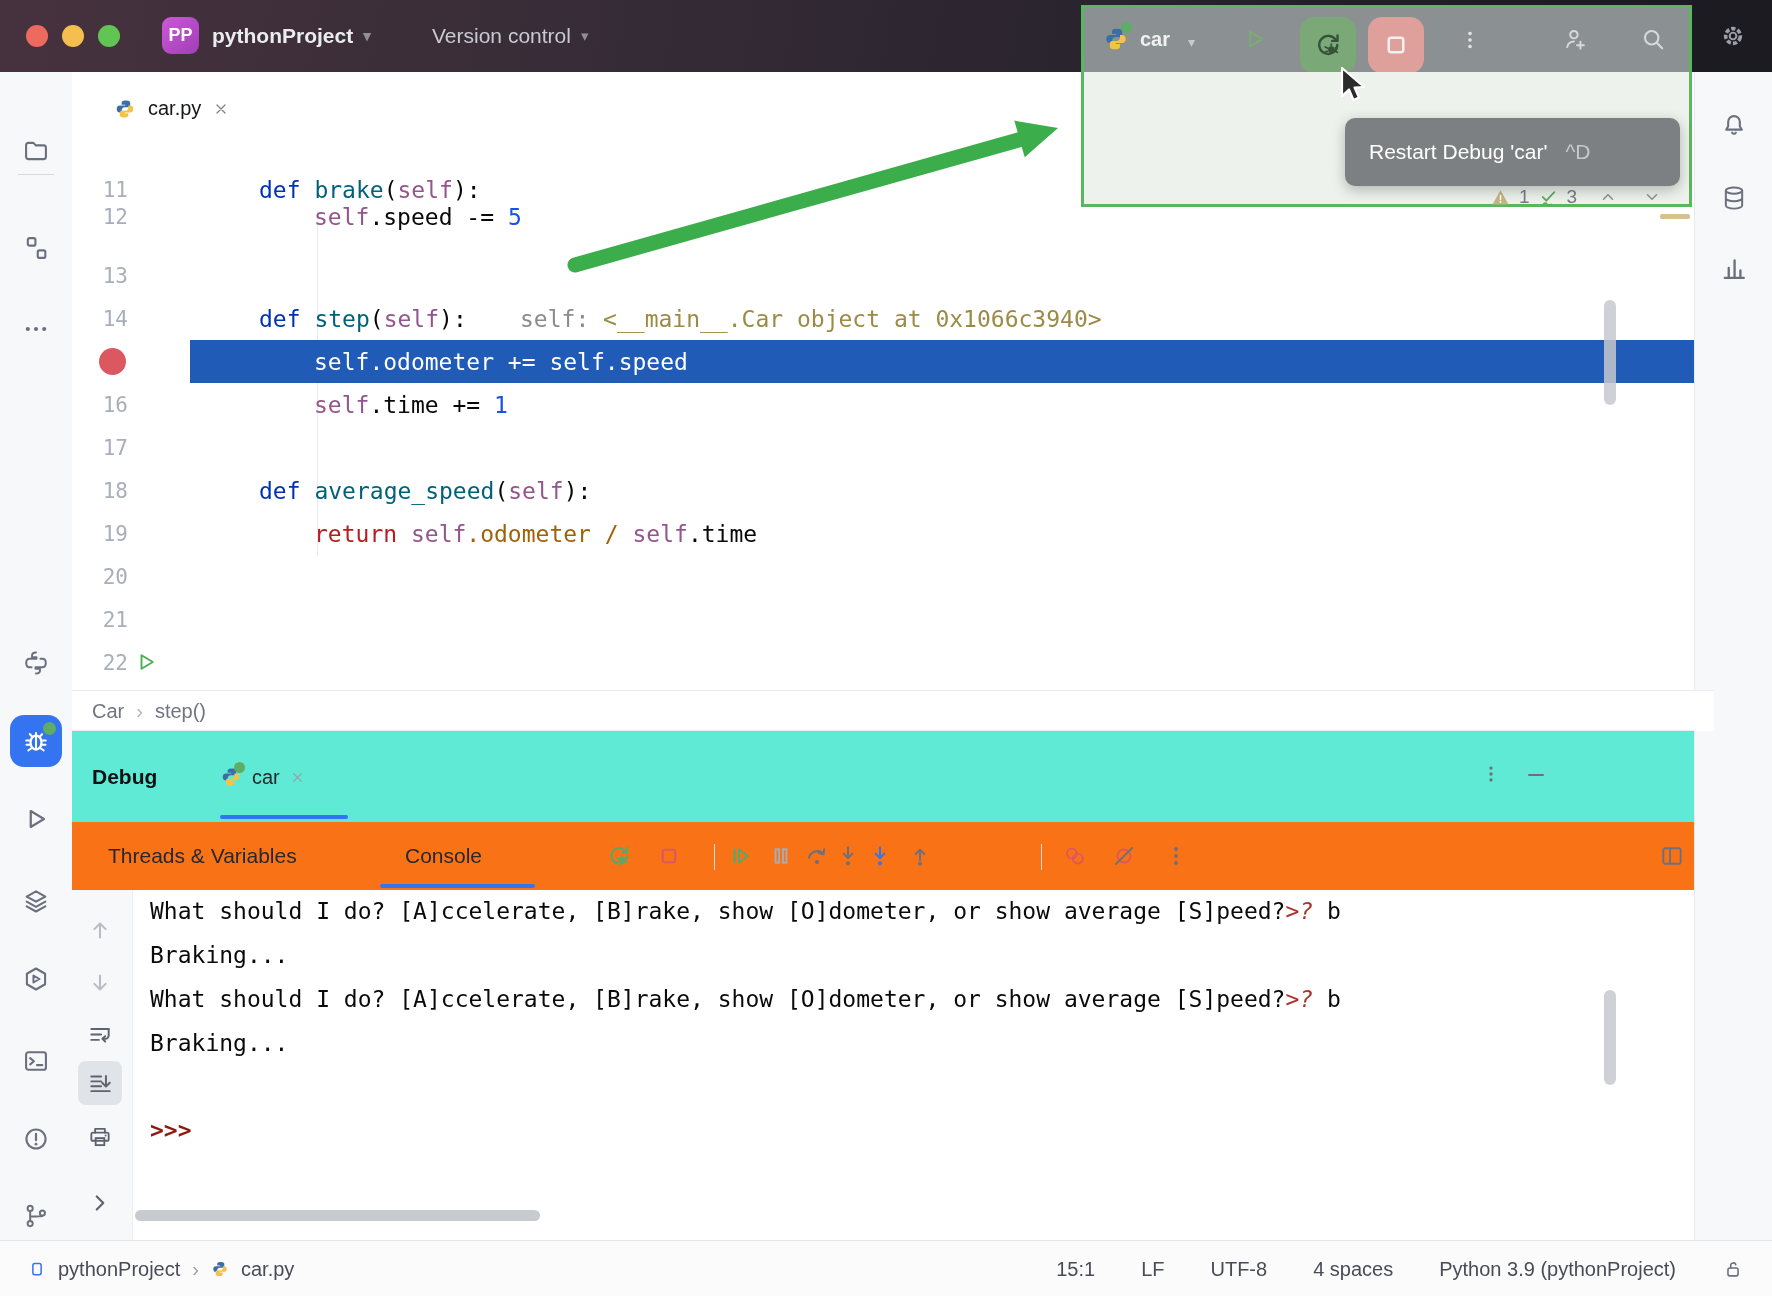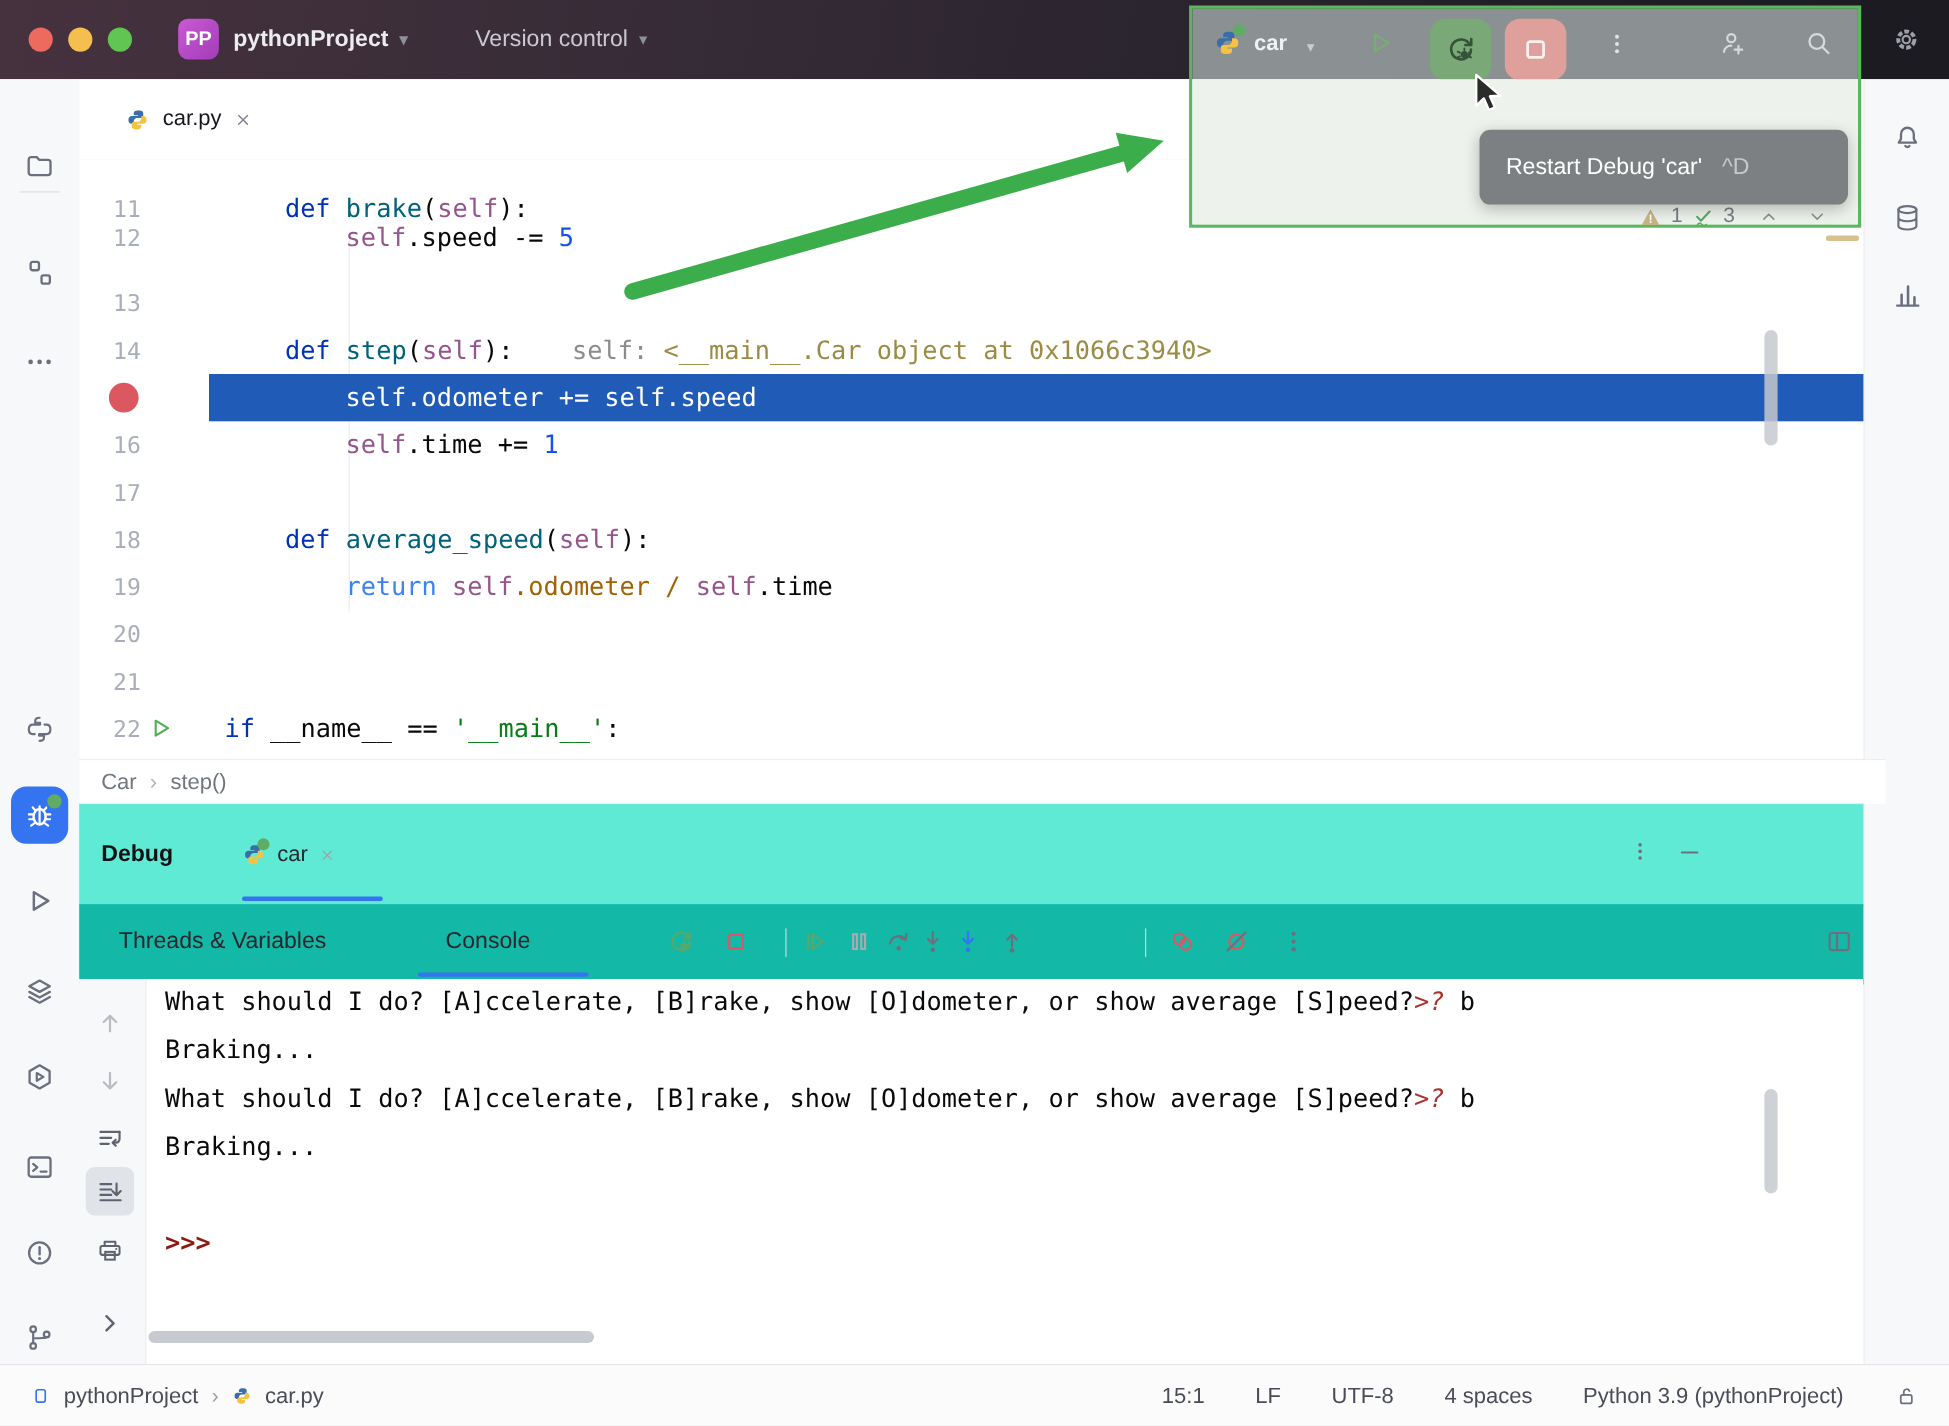--- a/index.html
+++ b/index.html
@@ -43,21 +43,21 @@
   .stripe-mark{left:1588px;top:69px;width:30px;height:5px;border-radius:2px;background:#d9c08f;}
   
   .breadcrumb{left:72px;top:690px;width:1622px;height:40px;background:#fff;border-top:1px solid #ebecf0;
      display:flex;align-items:center;padding-left:20px;color:#71757e;font-size:20px;gap:12px;}
   .breadcrumb .sep{color:#b0b3ba;}
   
   .dbg-header{left:72px;top:730px;width:1622px;height:92px;background:#5eead4;border-top:1px solid #ebecf0;border-bottom:1px solid #ebecf0;}
   .dbg-title{left:20px;top:0;height:92px;display:flex;align-items:center;font-size:21px;font-weight:700;color:#101114;}
   .dbg-session{left:148px;top:0;height:92px;display:flex;align-items:center;gap:10px;font-size:20px;color:#27282e;}
   .accent-underline{height:4px;border-radius:2px;background:#3574f0;}
-  .dbg-toolbar{left:72px;top:822px;width:1622px;height:68px;background:#14b8a6;border-bottom:5px solid #6d28d9;}
+  .dbg-toolbar{left:72px;top:822px;width:1622px;height:68px;background:#f97316;border-bottom:5px solid #6d28d9;}
   .dt-tab{top:0;height:68px;display:flex;align-items:center;font-size:21px;color:#27282e;}
   .dt-icon{top:8px;width:52px;height:52px;margin-left:-26px;display:flex;align-items:center;justify-content:center;}
   .dt-sep{top:22px;width:1px;height:26px;background:#d7dadf;margin-left:0;}
   
   .console{left:72px;top:890px;width:1622px;height:350px;background:#fff;}
   .con-strip{left:0;top:0;width:60px;height:350px;background:#f7f8fa;border-right:1px solid #eceef1;}
   .con-ico{left:-2px;width:60px;height:44px;display:flex;align-items:center;justify-content:center;color:#5f636f;}
   .con-ico.dim{color:#b9bcc3;}
   .con-ico.hl{background:#e0e3e7;border-radius:8px;left:6px;width:44px;}
   .con-row{left:78px;height:44px;display:flex;align-items:center;font-family:"DejaVu Sans Mono",monospace;font-size:23px;white-space:pre;color:#0a0a0a;}
@@ -255,38 +255,37 @@
       <div class="abs code-row" style="top:281px">
         <span class="gutter-num">17</span>
         <span class="code-text" style="left:132px"></span>
       </div>
       <div class="abs code-row" style="top:324px">
         <span class="gutter-num">18</span>
         <span class="code-text" style="left:187px"><span style="color:#0033B3">def </span><span style="color:#00627A">average_speed</span><span style="color:#080808">(</span><span style="color:#94558D">self</span><span style="color:#080808">):</span></span>
       </div>
       <div class="abs code-row" style="top:367px">
         <span class="gutter-num">19</span>
-        <span class="code-text" style="left:242px"><span style="color:#3b82f6">return </span><span style="color:#94558D">self</span><span style="color:#a16207">.odometer / </span><span style="color:#94558D">self</span><span style="color:#080808">.time</span></span>
+        <span class="code-text" style="left:242px"><span style="color:#b91c1c">return </span><span style="color:#94558D">self</span><span style="color:#a16207">.odometer / </span><span style="color:#94558D">self</span><span style="color:#080808">.time</span></span>
       </div>
       <div class="abs code-row" style="top:410px">
         <span class="gutter-num">20</span>
         <span class="code-text" style="left:132px"></span>
       </div>
       <div class="abs code-row" style="top:453px">
         <span class="gutter-num">21</span>
         <span class="code-text" style="left:132px"></span>
       </div>
       <div class="abs code-row" style="top:496px">
         <span class="gutter-num">22</span>
         <span style="position:absolute;left:62px;top:9px;">
           <svg width="24" height="24" viewBox="0 0 24 24">
             <path d="M7.5 5.2 18.8 12 7.5 18.8z" stroke="#4caf50" stroke-width="1.9" stroke-linecap="round" stroke-linejoin="round" fill="none"></path>
           </svg>
         </span>
-        <span class="code-text" style="left:132px"><span style="color:#0033B3">if </span><span style="color:#080808">__name__ == </span><span style="color:#067D17">'__main__'</span><span style="color:#080808">:</span></span>
       </div>
     </div>
   <div class="abs vscroll" style="left:1604px;top:300px;height:105px;"></div>
   <div class="abs stripe-mark" style="left:1660px;top:214px;"></div>
 
   <div class="abs breadcrumb">
     <span>Car</span>
     <span class="sep">›</span>
     <span>step()</span>
   </div>

